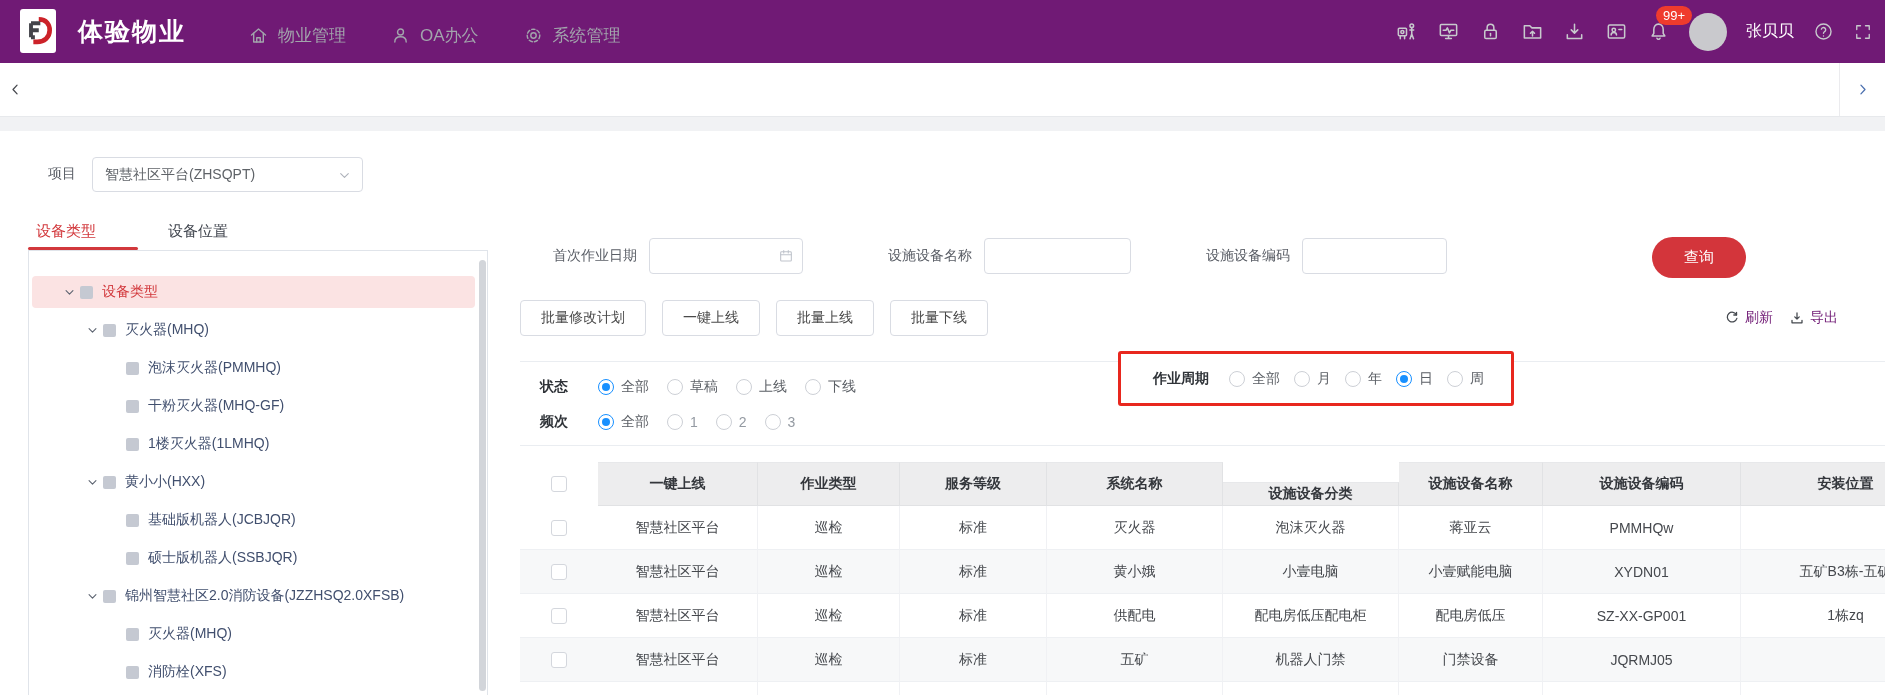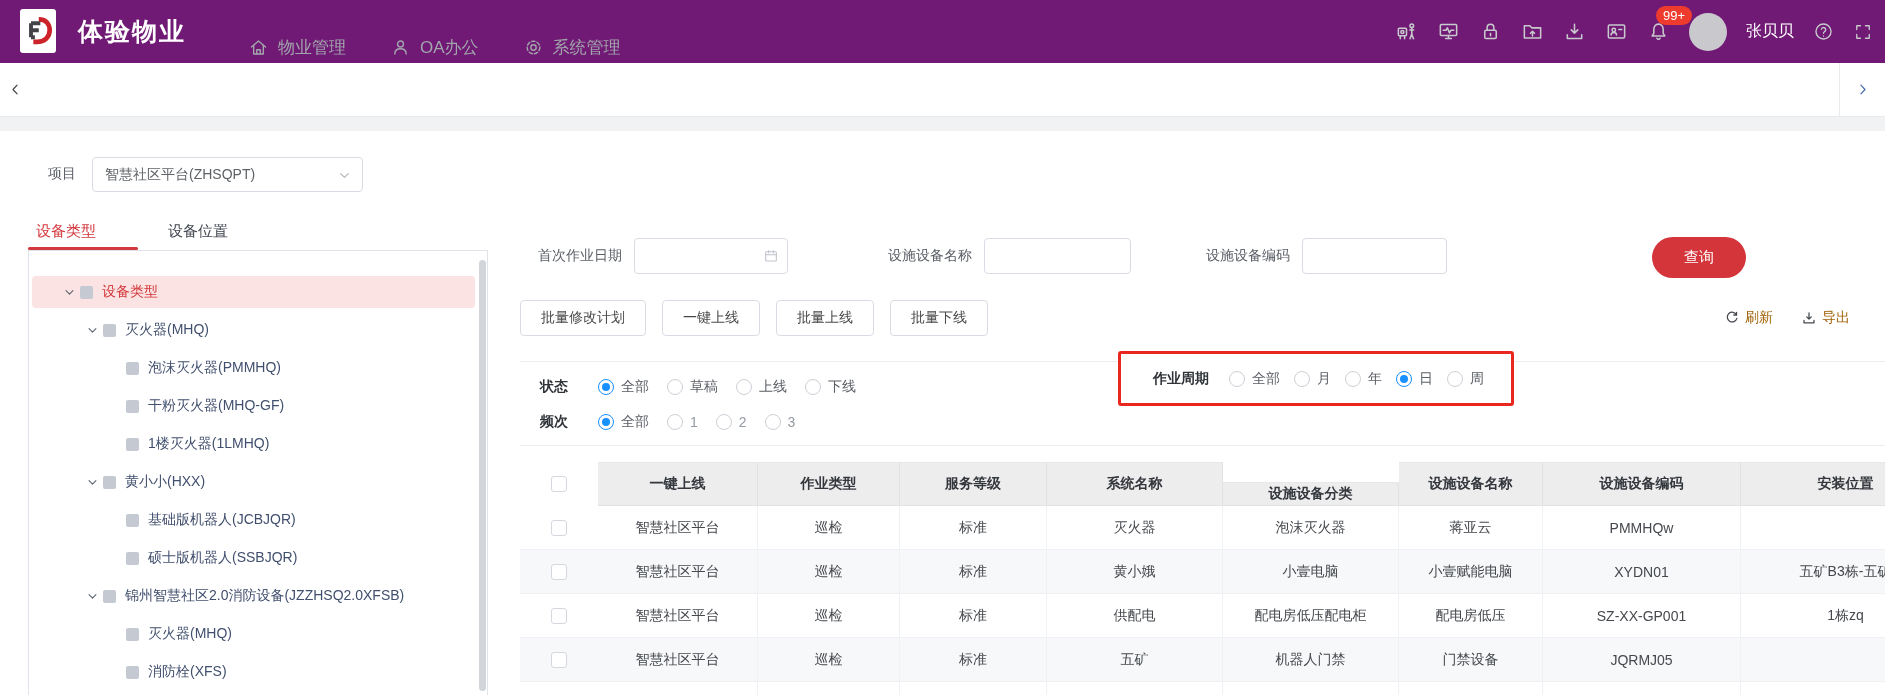--- a/index.html
+++ b/index.html
@@ -7,21 +7,21 @@
     font-family:"Liberation Sans","DejaVu Sans",sans-serif; font-size:14px; color:#45484d; }
   .ico svg { display:block; width:100%; height:100%; }
 
   
   .topbar { position:absolute; left:0; top:0; width:1885px; height:63px; background:#701a75; }
   .logo { position:absolute; left:20px; top:9px; width:36px; height:44px; background:#fff; border-radius:3px;
     display:flex; align-items:center; justify-content:center; }
   .logo svg { width:28px; height:36px; }
   .app-title { position:absolute; left:78px; top:0; height:63px; line-height:63px;
     color:#fff; font-size:25px; font-weight:bold; letter-spacing:2px; }
-  .nav-menu { position:absolute; left:248px; top:16px; height:63px; display:flex; align-items:center; gap:44px; }
+  .nav-menu { position:absolute; left:248px; top:4px; height:63px; display:flex; align-items:center; gap:44px; }
   .nav-item { display:flex; align-items:center; gap:9px; color:#a2a5ac; font-size:17px; cursor:pointer; }
   .nav-ico { width:21px; height:21px; color:#a2a5ac; }
   .top-right { position:absolute; right:12px; top:0; height:63px; display:flex; align-items:center; gap:19px; }
   .tool-ico { width:23px; height:23px; color:#c7c9cd; cursor:pointer; }
   .bell-wrap { position:relative; width:23px; height:23px; }
   .badge { position:absolute; left:9px; top:-14px; background:#ef3b2d; color:#fff; font-size:13px;
     line-height:17px; padding:1px 7px; border-radius:11px; white-space:nowrap; }
   .avatar { width:38px; height:38px; border-radius:50%; background:#c9c9cd; }
   .uname { color:#fff; font-size:16px; }
 
@@ -57,34 +57,34 @@
     border-radius:4px; color:#414f6e; cursor:pointer; }
   .tree-row.sel { background:#fbe3e3; color:#d2383c; }
   .caret { width:18px; height:12px; display:inline-flex; align-items:center; justify-content:center; color:#5c6370; flex:none; }
   .caret svg { width:11px; height:11px; }
   .sq { width:13px; height:13px; background:#c5c9d2; border-radius:2px; margin:0 9px 0 2px; flex:none; }
   .tree-label { white-space:nowrap; }
   .panel-scroll { position:absolute; right:1px; top:9px; bottom:4px; width:7px; background:#d2d5da; border-radius:4px; }
 
   
   .field { position:absolute; top:238px; height:36px; display:flex; align-items:center; }
-  .field-0 { left:538px; } .field-1 { left:888px; } .field-2 { left:1206px; }
+  .field-0 { left:553px; } .field-1 { left:888px; } .field-2 { left:1206px; }
   .f-label { color:#5a5e66; margin-right:12px; white-space:nowrap; }
   .f-box { position:relative; display:inline-block; }
   .f-input { height:36px; border:1px solid #d9dce3; border-radius:4px; background:#fff; outline:none;
     padding:0 10px; font-size:14px; color:#5f6368; }
   .field-0 .f-input { width:154px; padding-right:30px; } .field-1 .f-input { width:147px; } .field-2 .f-input { width:145px; }
   .cal { position:absolute; right:9px; top:10px; width:16px; height:16px; color:#bfc3cb; }
   .search-btn { position:absolute; left:1652px; top:237px; width:94px; height:41px; background:#d3353b;
     color:#fff; border:none; border-radius:21px; font-size:15px; cursor:pointer; font-family:inherit; }
   .actions { position:absolute; left:520px; top:300px; display:flex; gap:16px; }
   .act-btn { height:36px; padding:0 20px; background:#fff; border:1px solid #d9dce3; border-radius:4px;
     font-size:14px; color:#4a4a4a; cursor:pointer; font-family:inherit; white-space:nowrap; }
-  .table-tools { position:absolute; left:1724px; top:309px; display:flex; align-items:center; gap:28px;
-    color:#a16207;text-align:center; }
+  .table-tools { position:absolute; left:1724px; top:309px; display:flex; align-items:center; gap:16px;
+    color:#701a75;text-align:center; }
   .tool-item { display:flex; align-items:center; gap:5px; cursor:pointer; }
   .tool-item .ico { width:16px; height:16px; color:#44484e; }
   .divider { position:absolute; left:520px; width:1365px; height:1px; background:#eaedf1; }
   .d1 { top:361px; } .d2 { top:445px; }
 
   .radio-row { position:absolute; left:540px; height:30px; display:flex; align-items:center; gap:18px; }
   .r-status { top:372px; } .r-freq { top:407px; }
   .flt-label { font-weight:bold; color:#2f3338; margin-right:12px; }
   .radio-opt { display:flex; align-items:center; gap:7px; cursor:pointer; color:#5c6066; }
   .radio-opt.muted .rdo-txt { color:#949aa2; }

